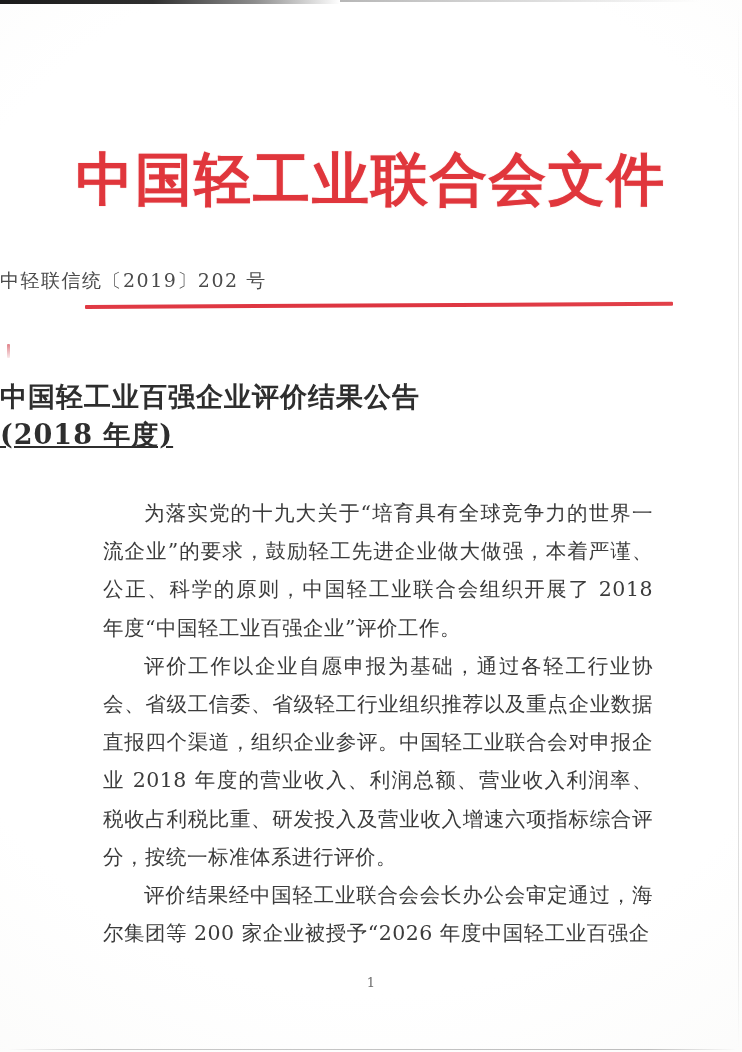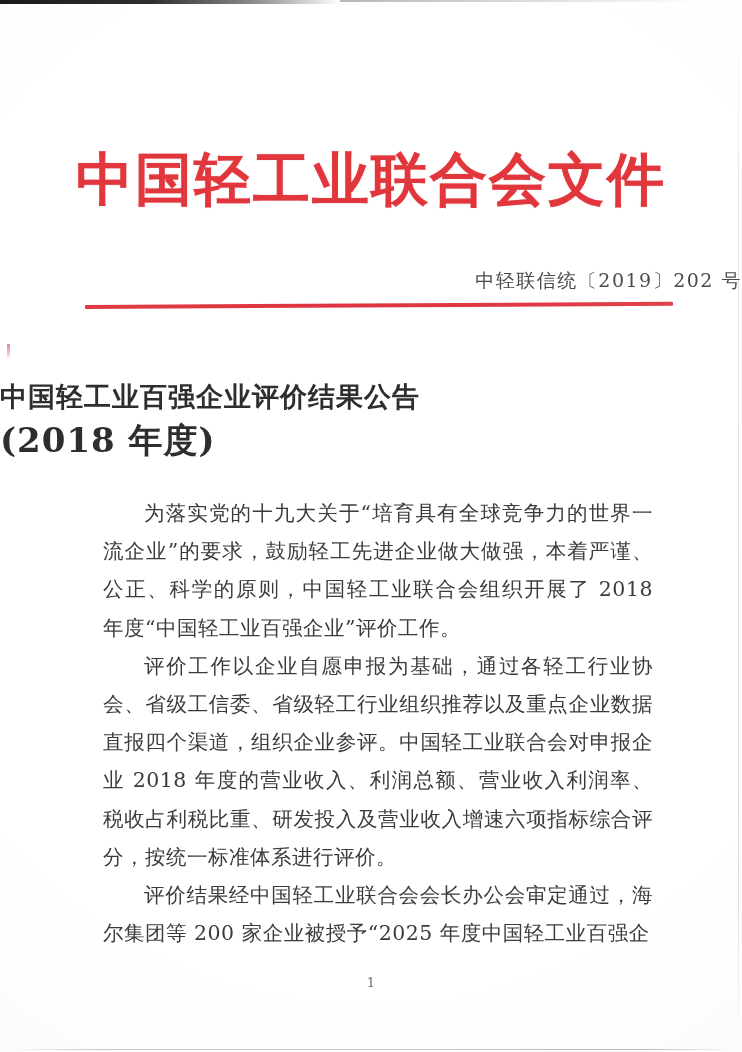--- a/index.html
+++ b/index.html
@@ -83,21 +83,21 @@
     color: #e0363c;
     text-shadow: 0 0 1px rgba(224,54,60,0.55);
     white-space: nowrap;
   }
 
   .doc-number {
     position: absolute;
     top: 268px;
     left: 0;
     width: 742px;
-    text-align: right;
+    text-align: left;
     font-family: "DejaVu Serif", "Liberation Serif", serif;
     font-size: 19px;
     letter-spacing: 1.5px;
     color: #4a4a4a;
   }
 
   
   .red-rule {
     position: absolute;
     top: 305px;
@@ -129,22 +129,23 @@
     width: 742px;
     text-align: left;
     font-family: "DejaVu Serif", "Liberation Serif", serif;
     font-weight: 700;
     font-size: 27px;
     line-height: 1.42;
     letter-spacing: 1px;
     color: #2e2e2e;
   }
   .doc-title-line2 {
-    font-size: 34px;
+    font-size: 27px;
     letter-spacing: 1px;
+    text-decoration: underline;
   }
 
   
   .body-block {
     position: absolute;
     top: 494px;
     left: 103px;
     width: 550px;
   }
   .para {
@@ -194,18 +195,18 @@
   <div class="margin-mark"></div>
 
   <div class="doc-title">
     <div>中国轻工业百强企业评价结果公告</div>
     <div class="doc-title-line2">(2018 年度)</div>
   </div>
 
   <div class="body-block">
     <p class="para">为落实党的十九大关于“培育具有全球竞争力的世界一流企业”的要求，鼓励轻工先进企业做大做强，本着严谨、公正、科学的原则，中国轻工业联合会组织开展了 2018 年度“中国轻工业百强企业”评价工作。</p>
     <p class="para">评价工作以企业自愿申报为基础，通过各轻工行业协会、省级工信委、省级轻工行业组织推荐以及重点企业数据直报四个渠道，组织企业参评。中国轻工业联合会对申报企业 2018 年度的营业收入、利润总额、营业收入利润率、税收占利税比重、研发投入及营业收入增速六项指标综合评分，按统一标准体系进行评价。</p>
-    <p class="para">评价结果经中国轻工业联合会会长办公会审定通过，海尔集团等 200 家企业被授予“2025 年度中国轻工业百强企</p>
+    <p class="para">评价结果经中国轻工业联合会会长办公会审定通过，海尔集团等 200 家企业被授予“2026 年度中国轻工业百强企</p>
   </div>
 
   <div class="page-number">1</div>
 
 </div>
 
 </body></html>

